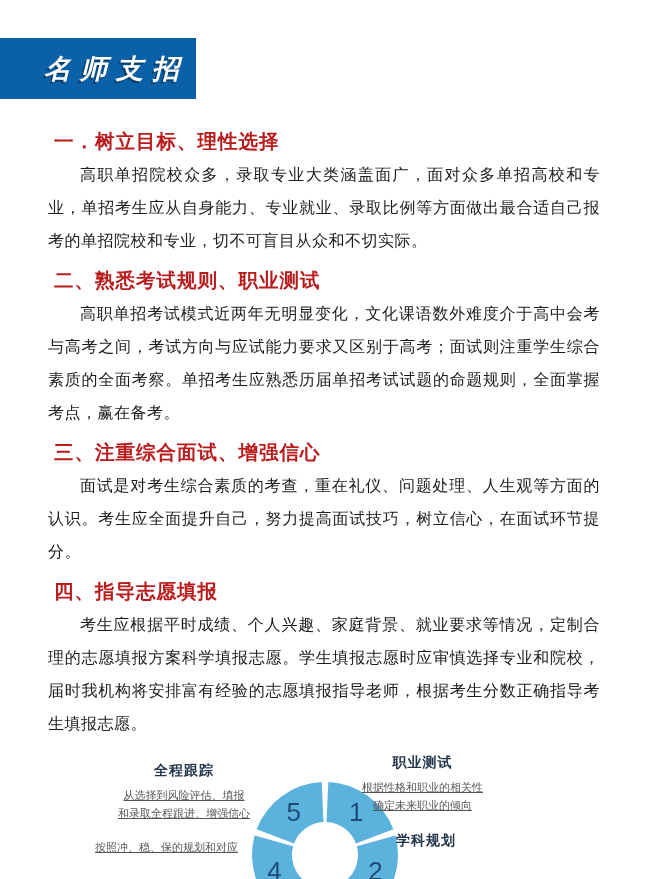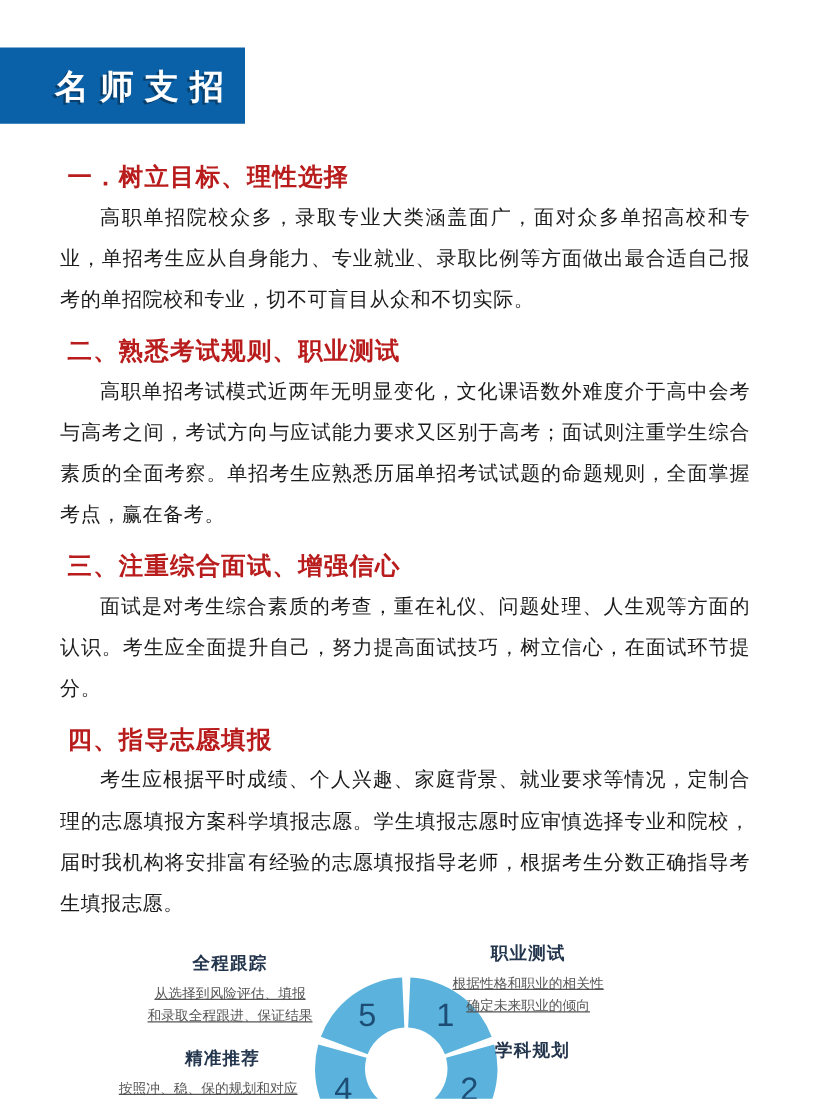--- a/index.html
+++ b/index.html
@@ -6,21 +6,21 @@
   body{
     width:650px;height:879px;background:#ffffff;
     font-family:"Liberation Sans","DejaVu Sans",sans-serif;
     overflow:hidden;position:relative;
   }
   .page{width:650px;height:879px;position:relative;background:#fff;}
 
   
   .header-band{
     position:absolute;left:0;top:38px;width:196px;height:61px;
-    background:#0b61a7;display:flex;align-items:center;
+    background:#0b61a7;display:flex;align-items:center;font-style:italic;
   }
   .header-title{
     color:#ffffff;font-weight:bold;font-size:27px;letter-spacing:9px;
     padding-left:44px;white-space:nowrap;
     text-shadow:-2px 2px 0 rgba(8,57,97,0.85);
   }
 
   
   .content{
     position:absolute;left:0;top:118px;width:650px;
@@ -92,36 +92,35 @@
             <path d="M29.46,132.05 A73,73 0 0 1 4.62,55.61 L43.18,66.24 A33,33 0 0 0 54.41,100.79 Z" fill="#5bb3dd"></path>
             <text x="24.59" y="91.38" fill="#1d4d75" font-size="26" text-anchor="middle" dominant-baseline="central">4</text>
             <path d="M6.67,49.32 A73,73 0 0 1 71.69,2.08 L73.50,42.03 A33,33 0 0 0 44.11,63.39 Z" fill="#5bb3dd"></path>
             <text x="43.85" y="32.12" fill="#1d4d75" font-size="26" text-anchor="middle" dominant-baseline="central">5</text>
           </svg>
       </div>
 
       <div class="lbl lbl-tracking">
         <div class="lbl-title">全程跟踪</div>
         <div class="lbl-line">从选择到风险评估、填报</div>
-        <div class="lbl-line">和录取全程跟进、保证结果</div>
+        <div class="lbl-line">和录取全程跟进、增强信心</div>
       </div>
 
       <div class="lbl lbl-career">
         <div class="lbl-title">职业测试</div>
         <div class="lbl-line">根据性格和职业的相关性</div>
         <div class="lbl-line">确定未来职业的倾向</div>
       </div>
 
       <div class="lbl lbl-subject">
         <div class="lbl-title">学科规划</div>
         <div class="lbl-gap"></div>
 
       </div>
 
       <div class="lbl lbl-recommend">
-        <div class="lbl-title">精准推荐</div>
         <div class="lbl-line">按照冲、稳、保的规划和对应</div>
 
       </div>
 
     </div>
   </div>
 </div>
 
 </body></html>

